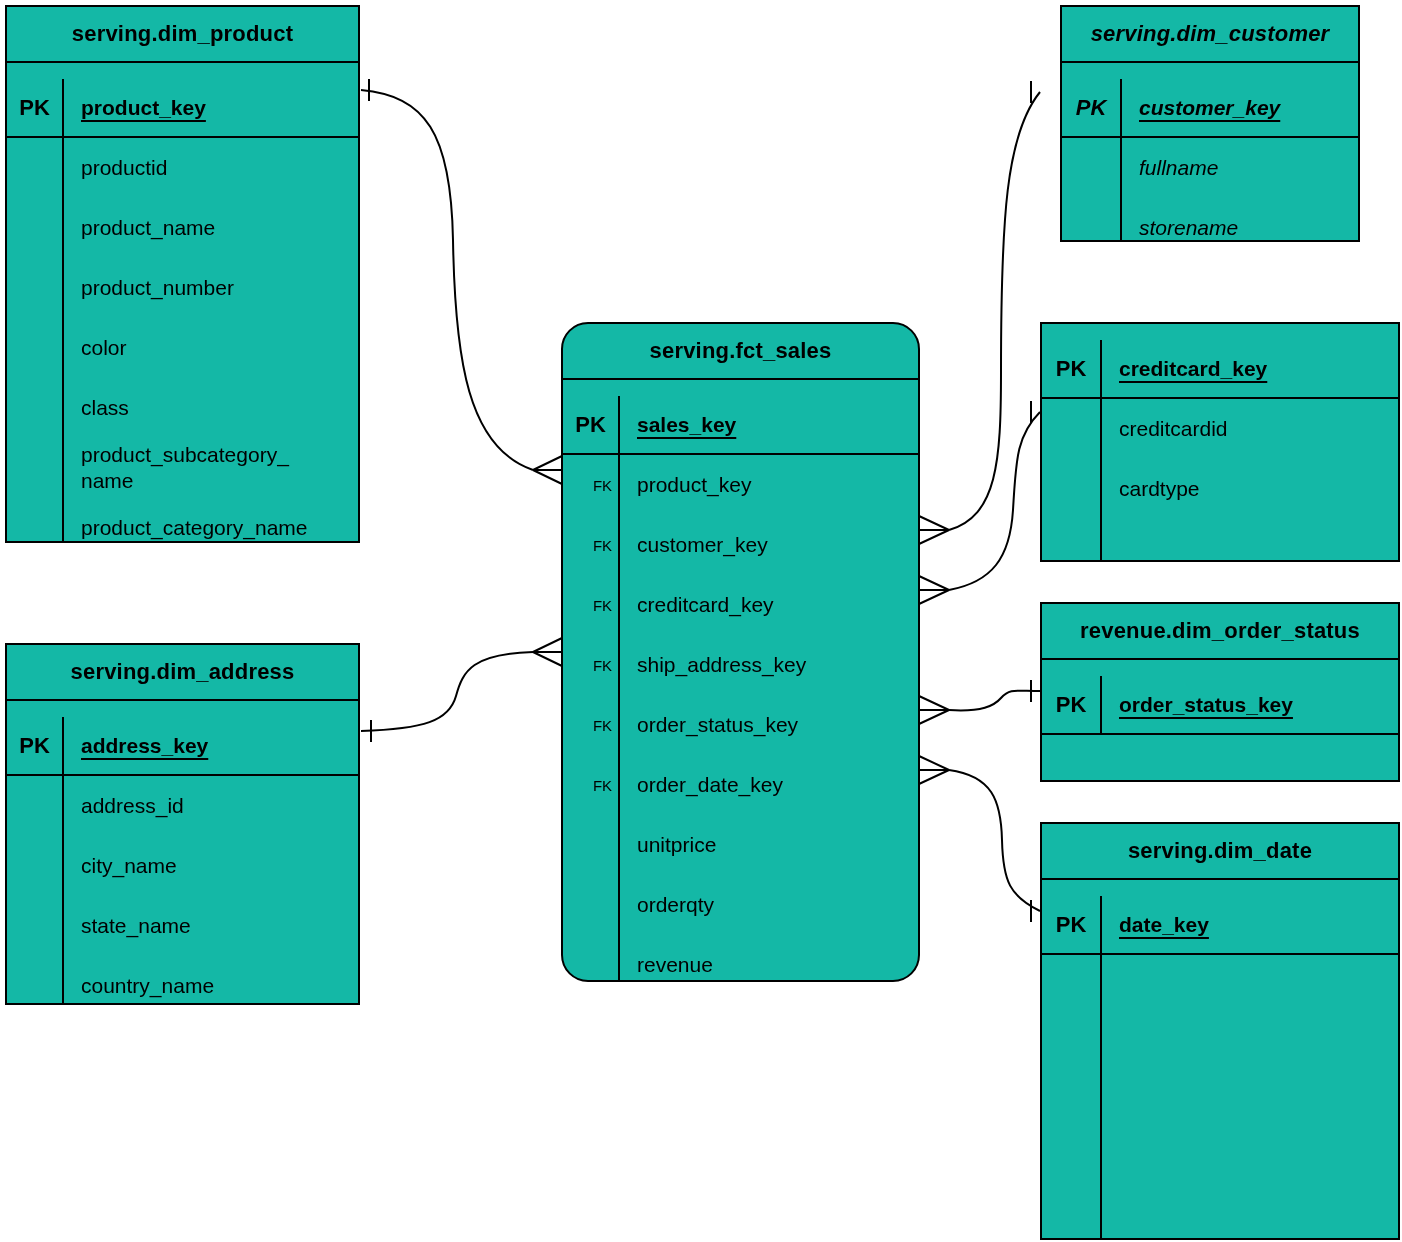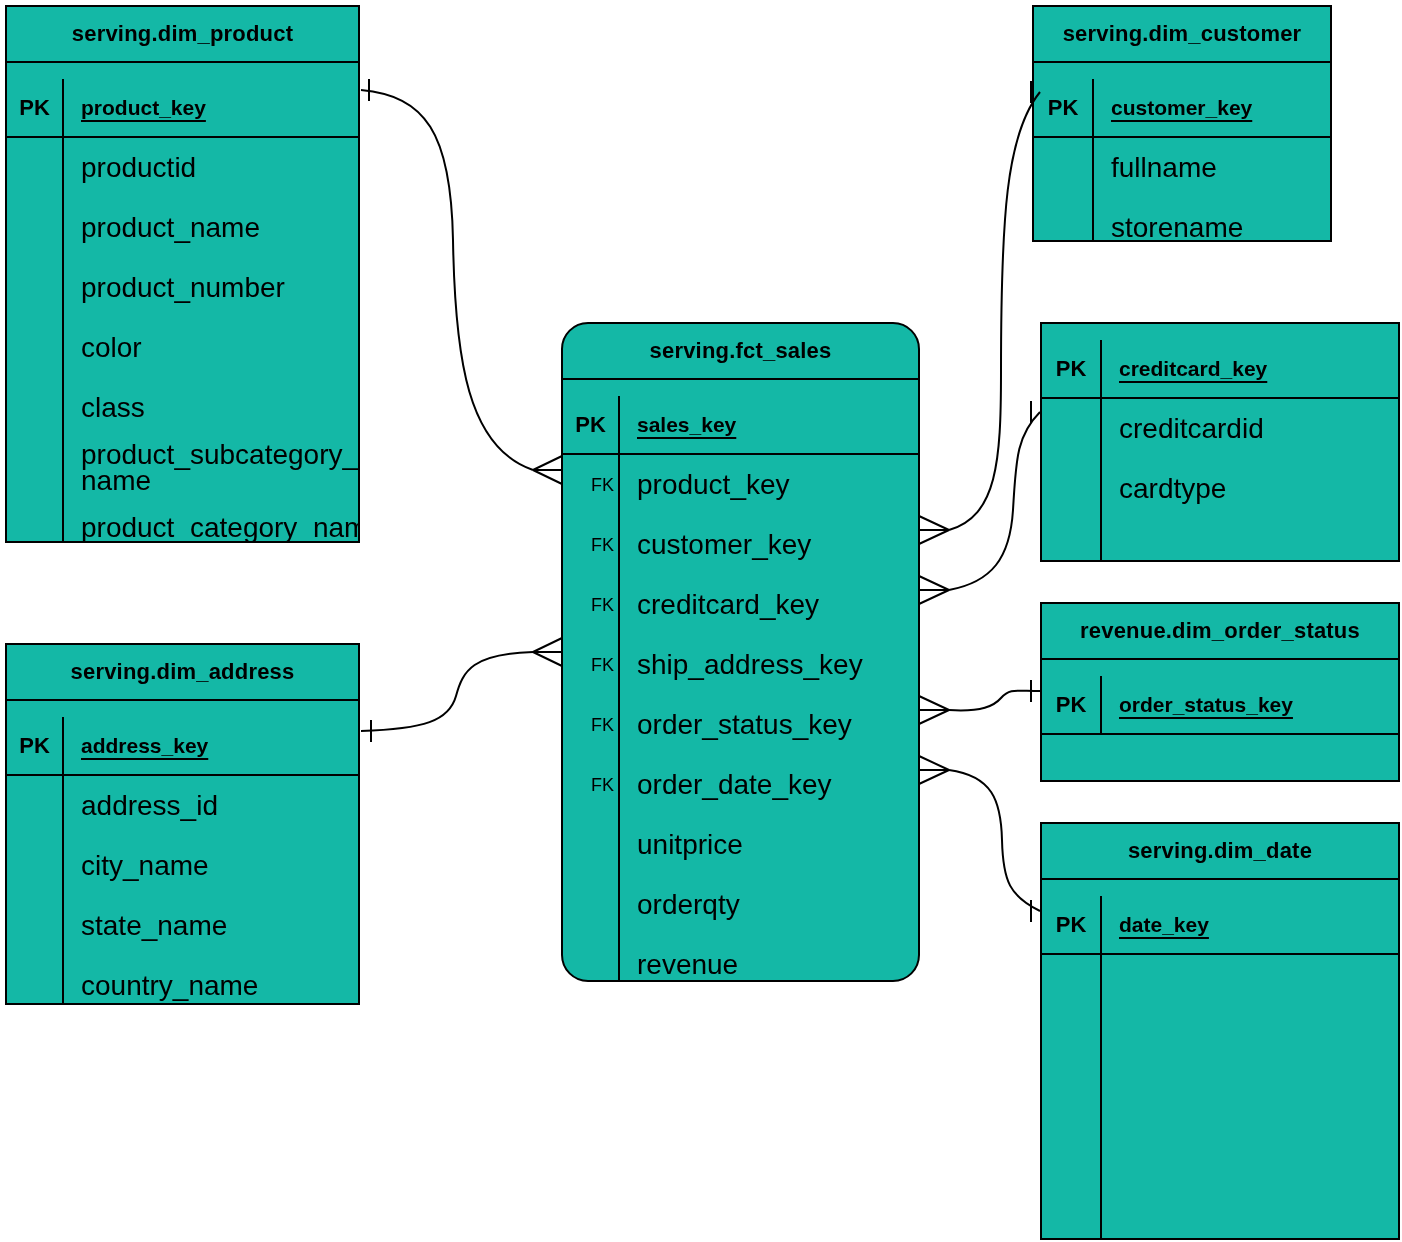--- a/index.html
+++ b/index.html
@@ -62,29 +62,29 @@
   }
   .t-body { flex: 1 1 auto; display: flex; overflow: hidden; }
   .t-body .keycol {
     flex-direction: column;
     justify-content: flex-start;
     align-items: stretch;
   }
   .krow {
     height: 60px; flex: 0 0 auto;
     display: flex; align-items: center; justify-content: center;
-    font-size: 18px;
+    font-size: 15px;
     padding-left: 24px;
   }
   .fieldcol { flex: 1 1 auto; display: flex; flex-direction: column; min-width: 0; }
   .frow {
     height: 60px; flex: 0 0 auto;
     display: flex; align-items: center;
     padding-left: 17px;
-    font-size: 28px;
+    font-size: 21px;
     white-space: pre-line;
     line-height: 26px;
   }
   svg.overlay {
     position: absolute; left: 0; top: 0;
     width: 1402px; height: 1242px;
     pointer-events: none;
   }
   svg.overlay path {
     stroke: #000000;
@@ -160,21 +160,21 @@
         <div class="frow">ship_address_key</div>
         <div class="frow">order_status_key</div>
         <div class="frow">order_date_key</div>
         <div class="frow">unitprice</div>
         <div class="frow">orderqty</div>
         <div class="frow">revenue</div>
       </div>
     </div>
   </div>
 
-  <div class="etable kw60" style="left:1032px; top:5px; width:300px; height:237px;">
+  <div class="etable kw60" style="left:1060px; top:5px; width:300px; height:237px;font-style:italic;">
     <div class="t-title">serving.dim_customer</div>
     <div class="t-pkrow">
       <div class="keycol">PK</div>
       <div class="namecol">customer_key</div>
     </div>
     <div class="t-body">
       <div class="keycol"></div>
       <div class="fieldcol">
         <div class="frow">fullname</div>
         <div class="frow">storename</div>

